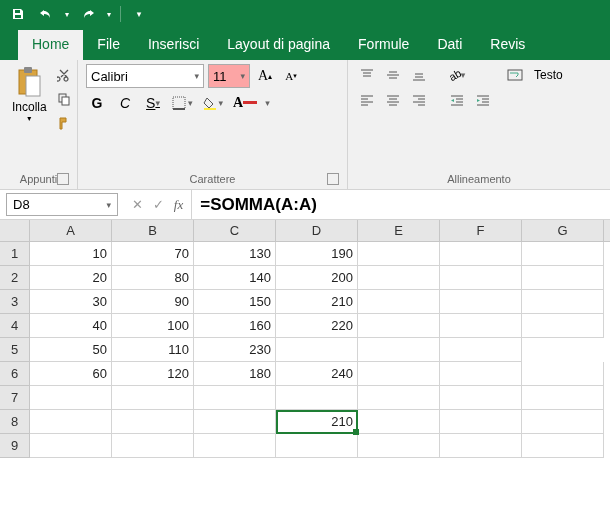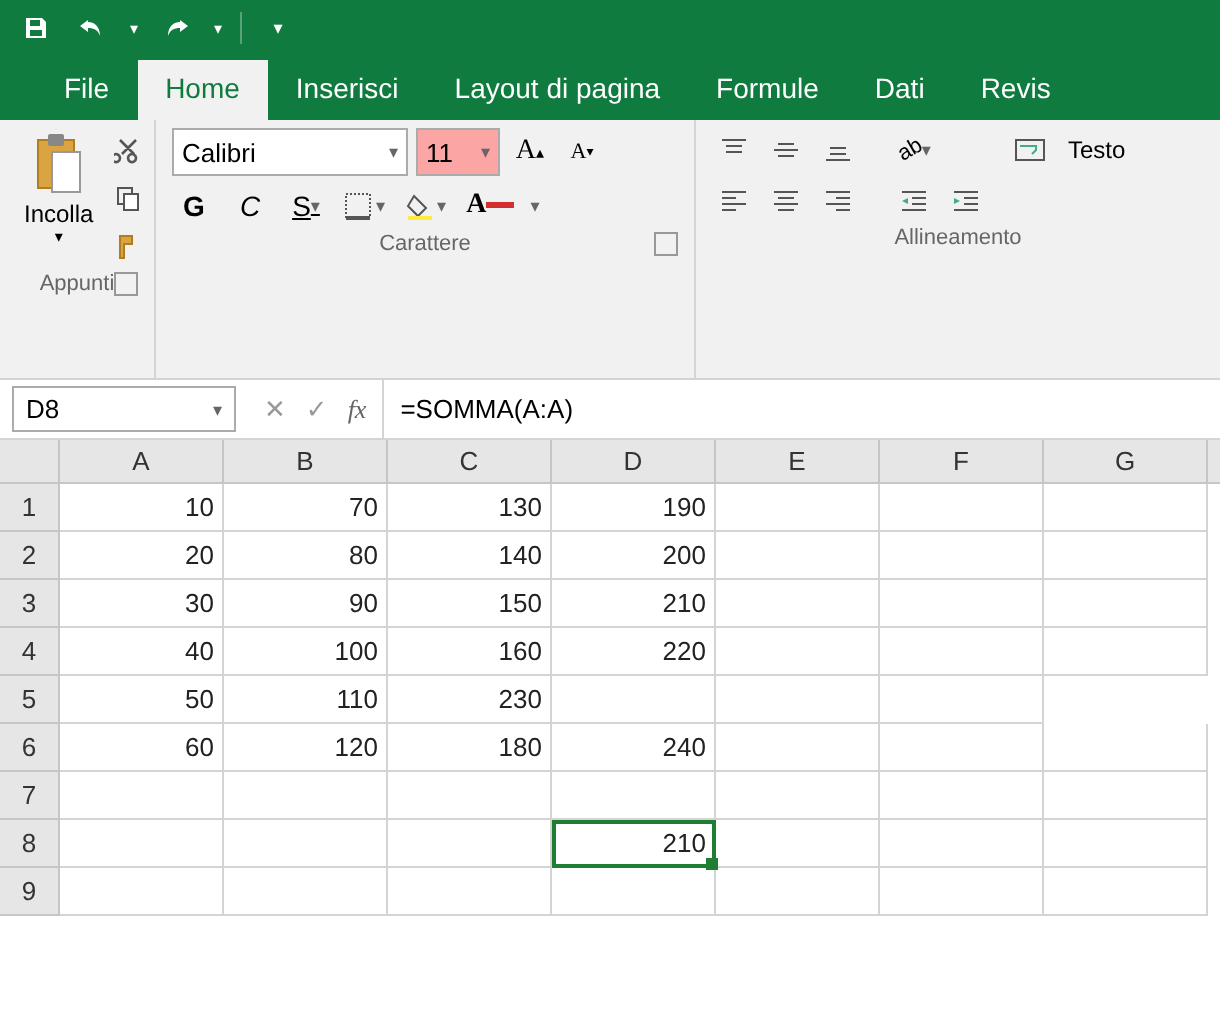--- a/index.html
+++ b/index.html
@@ -8,21 +8,21 @@
 .titlebar { background: #0f7b3f; height: 28px; display: flex; align-items: center; padding: 0 6px; gap: 4px; }
 .titlebar .tb-btn { width: 24px; height: 24px; display: flex; align-items: center; justify-content: center; color: #fff; cursor: pointer; }
 .titlebar .tb-sep { width: 1px; height: 16px; background: rgba(255,255,255,0.3); margin: 0 2px; }
 .titlebar svg { fill: #fff; }
 
 .tabbar { background: #0f7b3f; height: 32px; display: flex; align-items: flex-end; padding-left: 18px; }
 .tab { padding: 6px 14px 8px; color: #fff; font-size: 14px; cursor: pointer; }
 .tab.active { background: #f1f1f1; color: #0f7b3f; }
 
 .ribbon { background: #f1f1f1; border-bottom: 1px solid #d4d4d4; height: 130px; display: flex; }
-.ribbon-group { border-right: 1px solid #d4d4d4; padding: 4px 8px 2px; display: flex; flex-direction: column; justify-content: flex-start; }
+.ribbon-group { border-right: 1px solid #d4d4d4; padding: 4px 8px 2px; display: flex; flex-direction: column; justify-content: space-between; }
 .ribbon-group-label { text-align: center; font-size: 11px; color: #666; padding: 2px 0; position: relative; }
 .ribbon-group-label .launcher { position: absolute; right: 0; bottom: 2px; width: 12px; height: 12px; border: 1px solid #999; cursor: pointer; }
 
 .clip-top { display: flex; gap: 2px; }
 .clip-paste { display: flex; flex-direction: column; align-items: center; padding: 2px 4px; cursor: pointer; }
 .clip-paste-label { font-size: 12px; margin-top: 2px; }
 .clip-side { display: flex; flex-direction: column; gap: 2px; }
 .clip-side .sbtn { width: 22px; height: 22px; display: flex; align-items: center; justify-content: center; cursor: pointer; }
 
 .font-row { display: flex; align-items: center; gap: 4px; margin-bottom: 4px; }
@@ -35,21 +35,21 @@
 .align-rows { display: flex; flex-direction: column; gap: 3px; }
 .align-row { display: flex; align-items: center; gap: 4px; }
 .abtn { width: 22px; height: 22px; display: flex; align-items: center; justify-content: center; cursor: pointer; }
 .albl { font-size: 12px; padding: 0 4px; cursor: pointer; }
 
 .formula-bar { height: 30px; border-bottom: 1px solid #d4d4d4; display: flex; align-items: stretch; }
 .namebox { width: 112px; border: 1px solid #ababab; margin: 3px 6px; display: flex; align-items: center; justify-content: space-between; padding: 0 6px; font-size: 13px; background: #fff; }
 .fb-btns { display: flex; align-items: center; gap: 10px; padding: 0 8px; border-right: 1px solid #d4d4d4; }
 .fb-btn { color: #999; cursor: pointer; font-size: 13px; }
 .fb-fx { font-style: italic; color: #666; font-family: 'Times New Roman', serif; }
-.fb-input { flex: 1; padding: 0 8px; display: flex; align-items: center; font-size: 13px; }
+.fb-input { flex: 1; padding: 0 8px; display: flex; align-items: center; font-size: 17px; font-weight: bold; }
 
 .sheet { position: relative; }
 .col-headers { display: flex; height: 22px; background: #e6e6e6; border-bottom: 1px solid #c6c6c6; }
 .corner { width: 30px; border-right: 1px solid #c6c6c6; background: #e6e6e6; }
 .ch { width: 82px; border-right: 1px solid #c6c6c6; text-align: center; font-size: 13px; line-height: 22px; color: #333; }
 .grid-body { display: flex; }
 .row-headers { width: 30px; background: #e6e6e6; border-right: 1px solid #c6c6c6; }
 .rh { height: 24px; border-bottom: 1px solid #c6c6c6; text-align: center; font-size: 13px; line-height: 24px; color: #333; }
 .cells { flex: 1; position: relative; }
 .row { display: flex; height: 24px; }
@@ -82,22 +82,22 @@
   <div class="tb-btn" style="width:10px">
       <span style="font-size:8px">▾</span>
     </div>
   <div class="tb-sep"></div>
   <div class="tb-btn">
       <span style="font-size:9px">▾</span>
     </div>
 </div>
 
 <div class="tabbar">
+  <div class="tab active">Home</div>
   <div class="tab">File</div>
-  <div class="tab active">Home</div>
   <div class="tab">Inserisci</div>
   <div class="tab">Layout di pagina</div>
   <div class="tab">Formule</div>
   <div class="tab">Dati</div>
   <div class="tab">Revis</div>
 </div>
 
 <div class="ribbon">
   <div class="ribbon-group" style="width:78px">
     <div class="clip-top">

